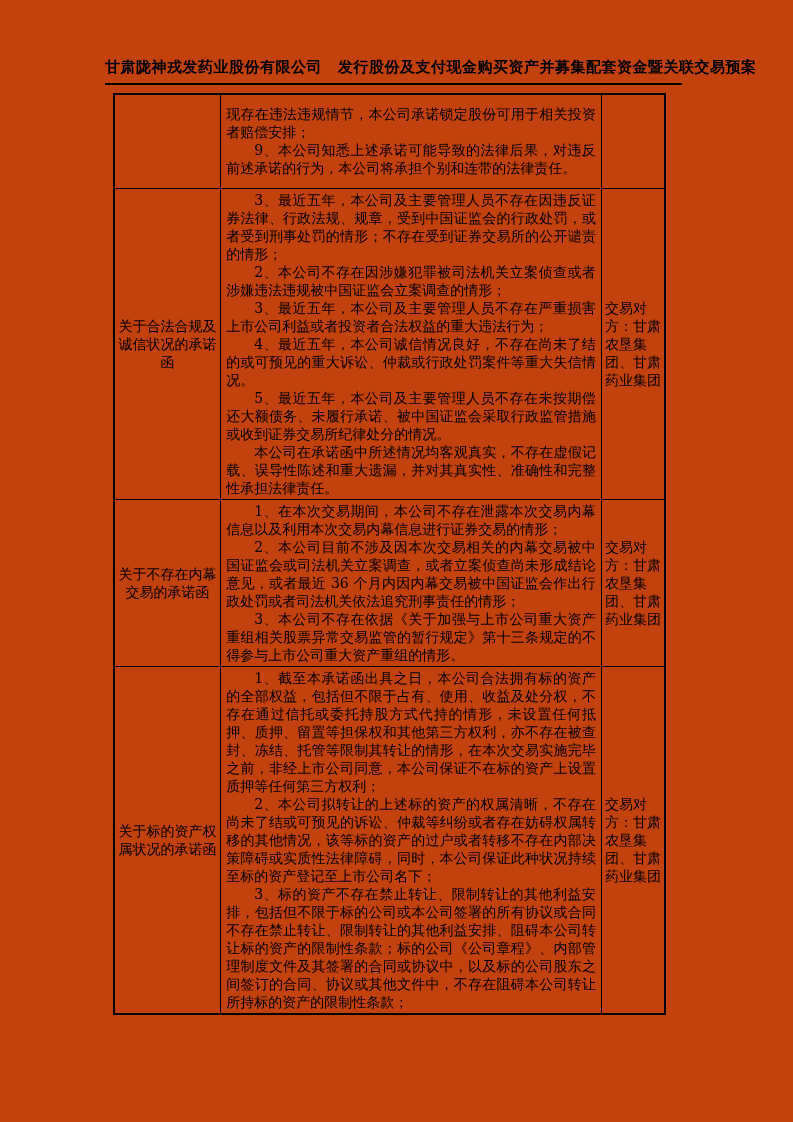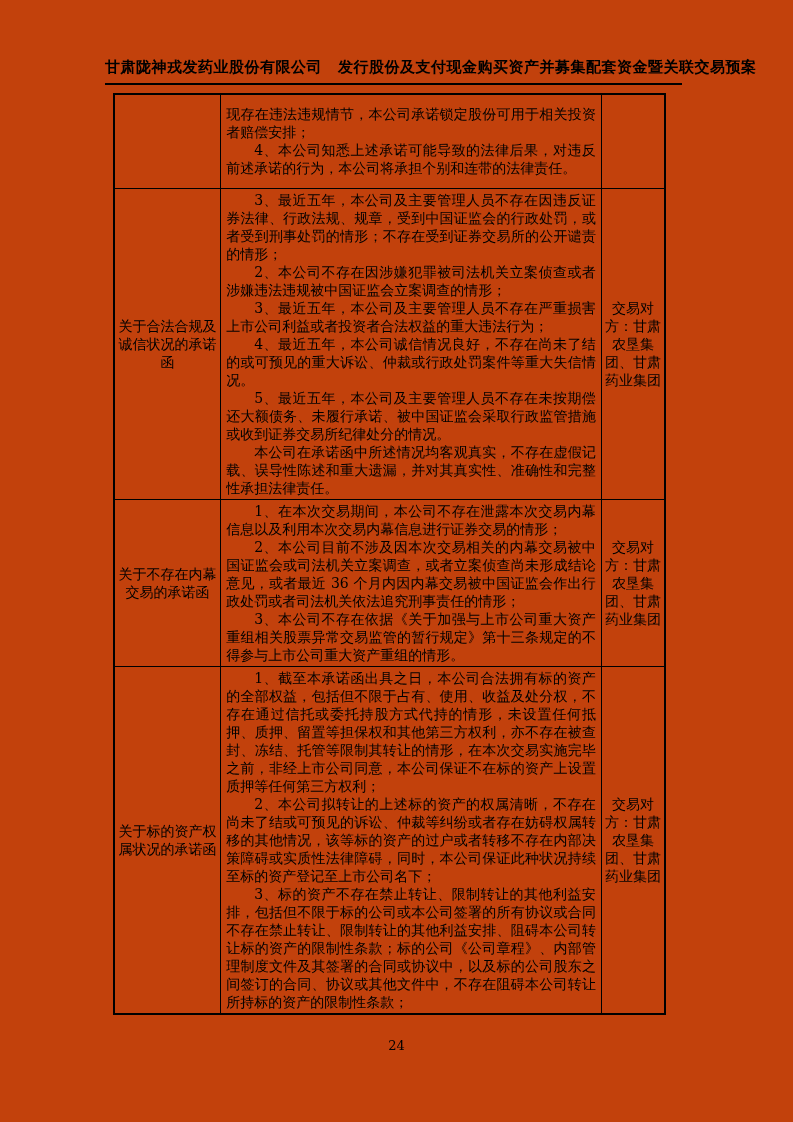--- a/index.html
+++ b/index.html
@@ -35,21 +35,21 @@
   }
   table.commitments td {
     border:1px solid #000;
     vertical-align:middle;
     font-size:14px;
     line-height:18px;
     overflow:hidden;
   }
   td.col-label   { width:104px; text-align:center; padding:1px 2px; }
   td.col-content { width:371px; padding:2px 5px; text-align:justify; }
-  td.col-party   { width:62px;  text-align:center; padding:1px 3px; }
+  td.col-party   { width:62px;  padding:1px 3px; }
   td .clip { overflow:hidden; }
   td.col-content p {
     text-indent:2em;
     word-break:break-all;
     text-align:justify;
   }
   td.col-content p.no-indent { text-indent:0; }
   td.col-label div, td.col-party div { word-break:break-all; }
   tr.r1 { height:94px; }
   tr.r2 { height:310px; }
@@ -73,21 +73,21 @@
 
   <table class="commitments">
     <tbody>
         <tr class="r1">
       <td class="col-label">
         <div></div>
       </td>
       <td class="col-content">
         <div class="clip">
           <p class="no-indent">现存在违法违规情节，本公司承诺锁定股份可用于相关投资者赔偿安排；</p>
-          <p>4、本公司知悉上述承诺可能导致的法律后果，对违反前述承诺的行为，本公司将承担个别和连带的法律责任。</p>
+          <p>9、本公司知悉上述承诺可能导致的法律后果，对违反前述承诺的行为，本公司将承担个别和连带的法律责任。</p>
         </div>
       </td>
       <td class="col-party">
         <div></div>
       </td>
     </tr>
 
     <tr class="r2">
       <td class="col-label">
         <div>关于合法合规及诚信状况的承诺函</div>
@@ -134,15 +134,14 @@
           <p>3、标的资产不存在禁止转让、限制转让的其他利益安排，包括但不限于标的公司或本公司签署的所有协议或合同不存在禁止转让、限制转让的其他利益安排、阻碍本公司转让标的资产的限制性条款；标的公司《公司章程》、内部管理制度文件及其签署的合同或协议中，以及标的公司股东之间签订的合同、协议或其他文件中，不存在阻碍本公司转让所持标的资产的限制性条款；</p>
         </div>
       </td>
       <td class="col-party">
         <div>交易对方：甘肃农垦集团、甘肃药业集团</div>
       </td>
     </tr>
   </tbody>
     </table>
 
-  <div class="page-number">24</div>
 
 </div>
 
 </body></html>

